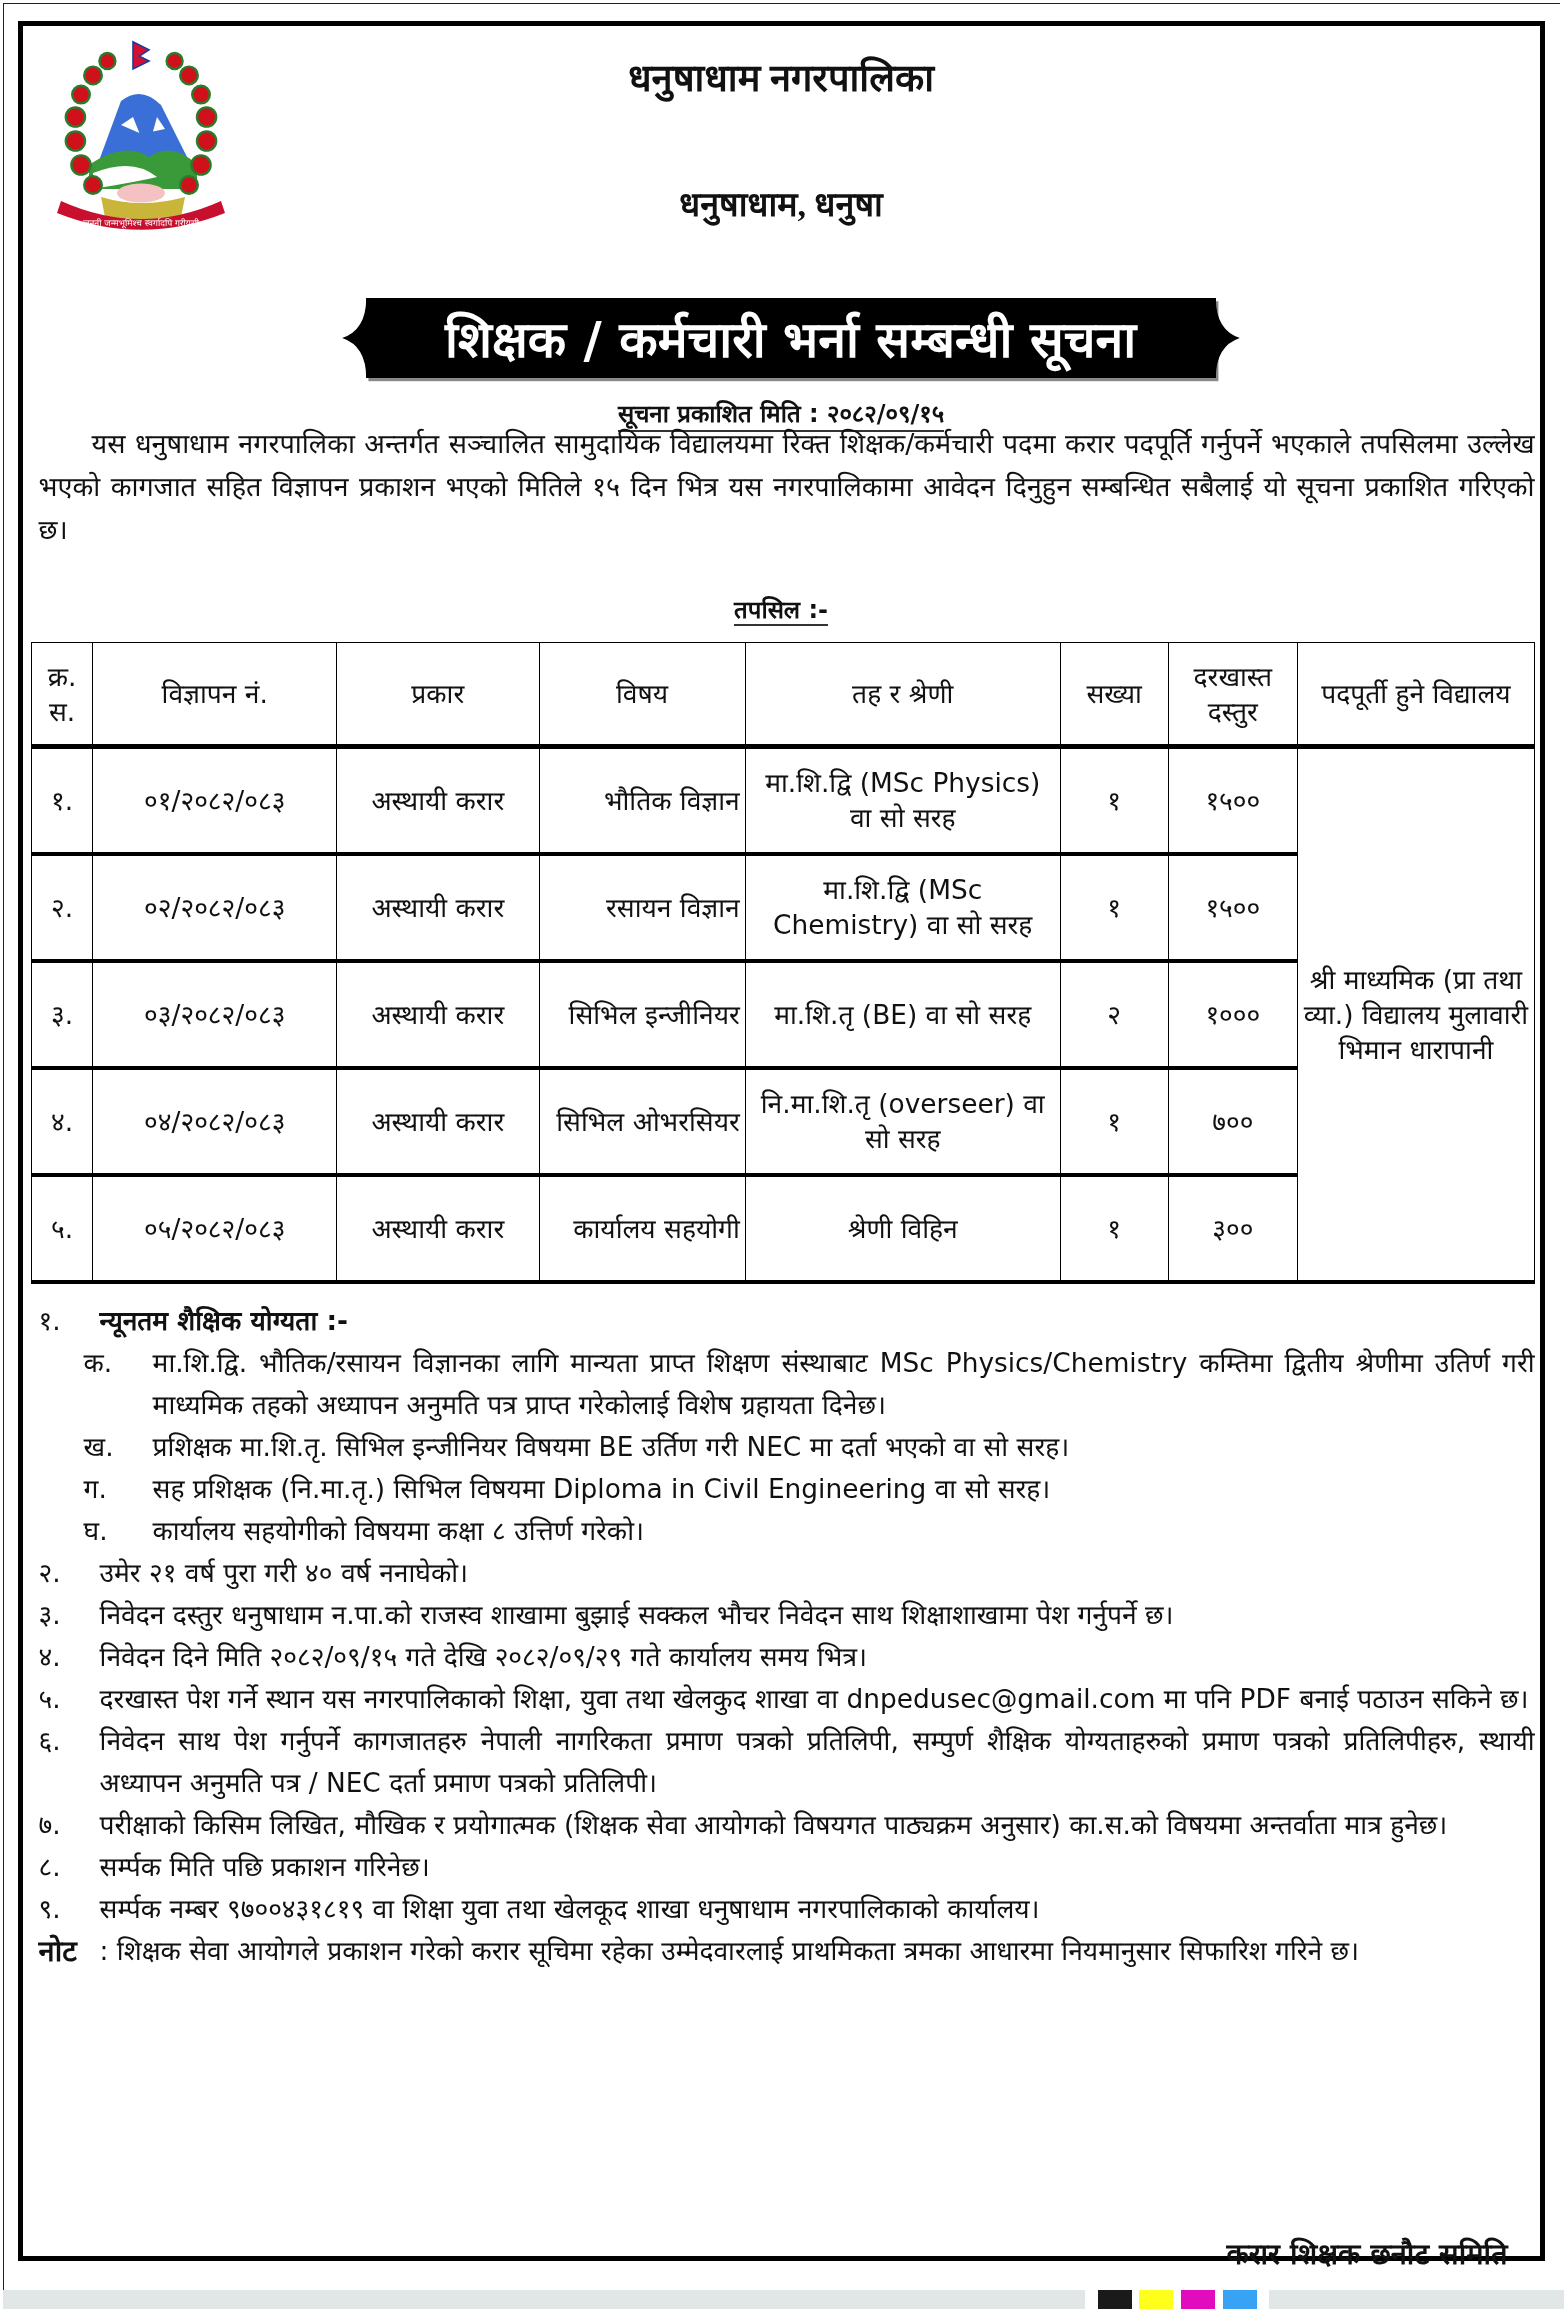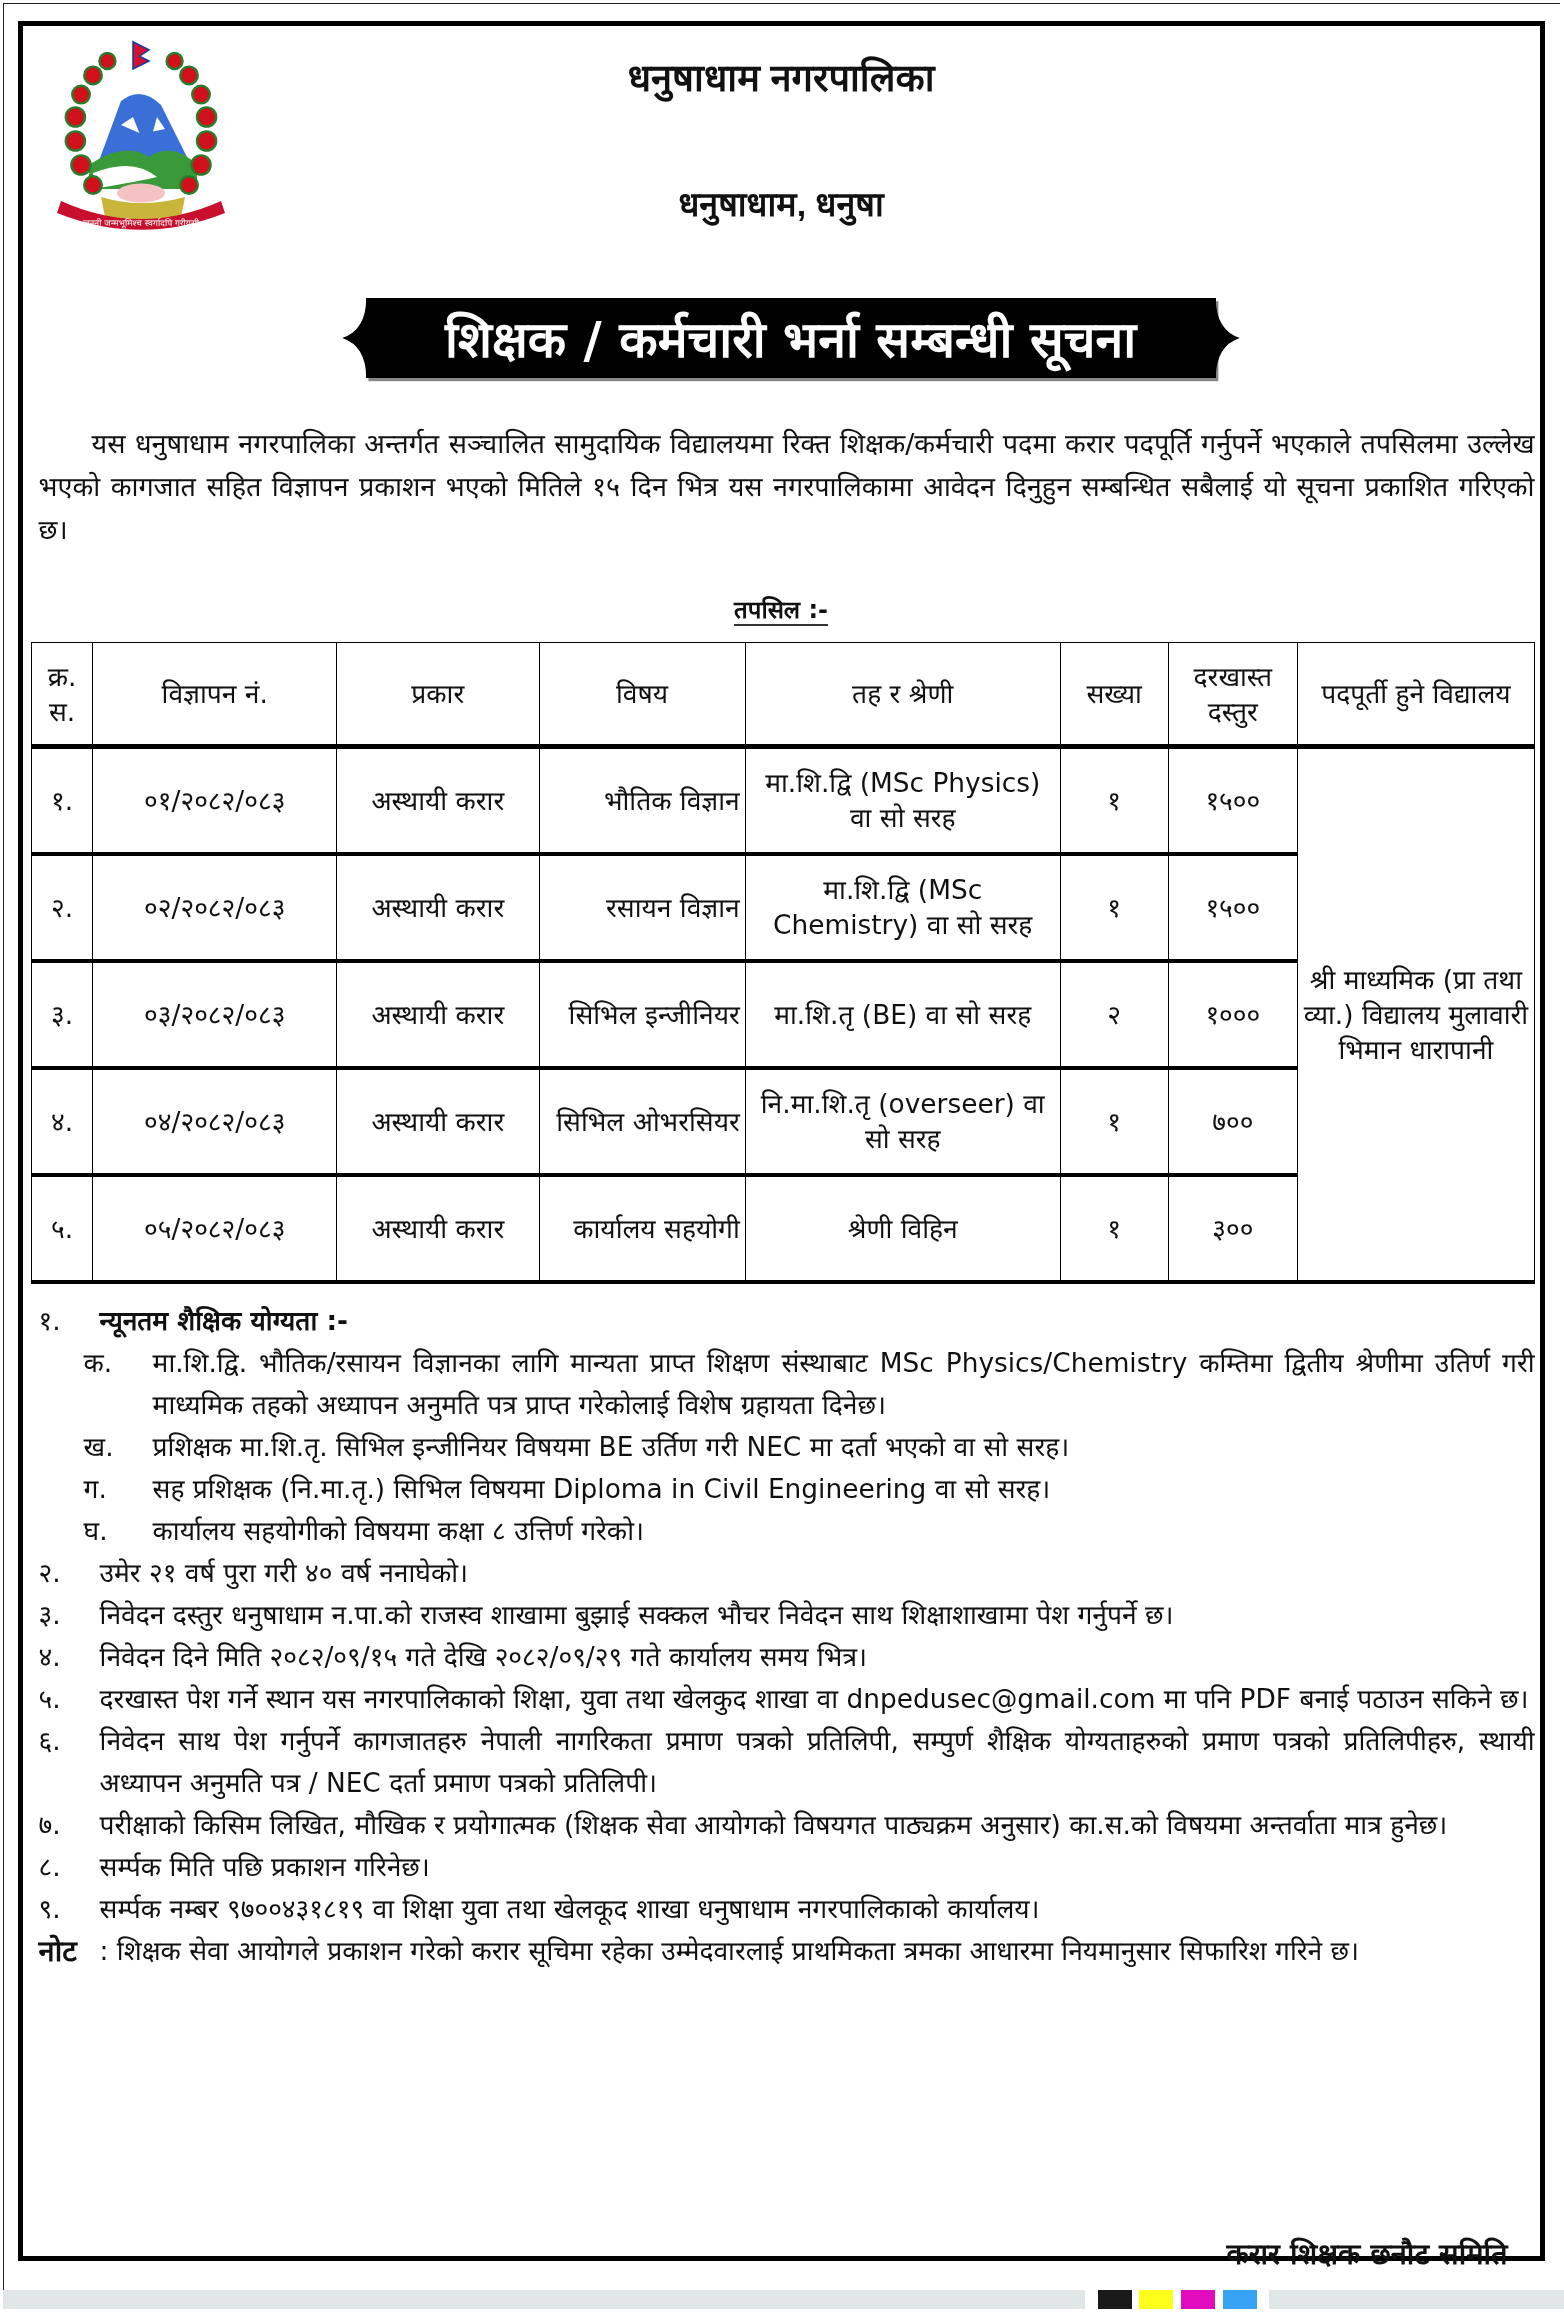--- a/index.html
+++ b/index.html
@@ -4,21 +4,21 @@
 <style>
   html, body { margin:0; padding:0; background:#ffffff; }
   body { width:1565px; height:2319px; position:relative; overflow:hidden;
          font-family:"Liberation Serif", "DejaVu Serif", serif; color:#111; }
   .outer-line { position:absolute; left:3.2px; top:3.2px; width:1557px; height:2303px;
                 border-left:1.6px solid #222; border-top:1.6px solid #222; box-sizing:border-box; }
   .frame { position:absolute; left:17.6px; top:21px; width:1527px; height:2240px;
            border:5.6px solid #000; box-sizing:border-box; }
   .logo { position:absolute; left:22.4px; top:11.2px; width:192px; height:200px; }
   .hdr { position:absolute; left:0; width:100%; text-align:center; font-weight:bold;
-         font-family:Liberation Sans, sans-serif; }
+         font-family:Liberation Serif, serif; }
   .h1 { top:24px; font-size:38px; }
   .h2 { top:86px; font-size:35px; }
   .h3 { top:154px; font-size:34px; }
   .h4 { top:210px; font-size:29px; }
   .banner-wrap { position:absolute; left:316px; top:272px; width:904px; height:80px; }
   .banner { position:absolute; left:27px; right:27px; top:0; bottom:0; background:#000;
             color:#fff; font-family:"DejaVu Sans", sans-serif; font-weight:bold; font-size:50px;
             display:flex; align-items:center; justify-content:center; box-shadow:2.4px 3.2px 0 #888; }
   .banner-cap { position:absolute; top:0; width:32px; height:80px; }
   .cap-l { left:0; } .cap-r { right:0; }
@@ -102,20 +102,23 @@
   <div class="banner-wrap">
     <svg class="banner-cap cap-l" viewBox="0 0 40 100">
       <path d="M40,0 L34,0 Q34,40 4,50 Q34,60 34,100 L40,100 Z" fill="#000"></path>
     </svg>
     <div class="banner">शिक्षक / कर्मचारी भर्ना सम्बन्धी सूचना</div>
     <svg class="banner-cap cap-r" viewBox="0 0 40 100">
       <path d="M0,0 L6,0 Q6,40 36,50 Q6,60 6,100 L0,100 Z" fill="#000"></path>
     </svg>
   </div>
 
+  <div class="pubdate">
+    <span>सूचना प्रकाशित मिति : २०८२/०९/१५</span>
+  </div>
 
   <div class="intro">
     <span class="indent"></span><span>यस धनुषाधाम नगरपालिका अन्तर्गत सञ्चालित सामुदायिक विद्यालयमा रिक्त शिक्षक/कर्मचारी पदमा करार पदपूर्ति गर्नुपर्ने भएकाले तपसिलमा उल्लेख भएको कागजात सहित विज्ञापन प्रकाशन भएको मितिले १५ दिन भित्र यस नगरपालिकामा आवेदन दिनुहुन सम्बन्धित सबैलाई यो सूचना प्रकाशित गरिएको छ।</span>
   </div>
 
   <div class="tapasil">
     <span>तपसिल :-</span>
   </div>
 
   <table class="posts">

